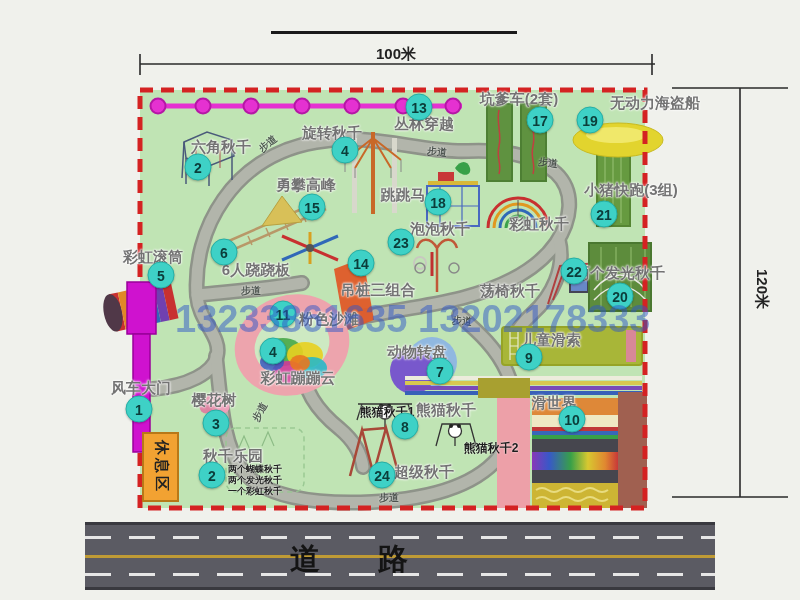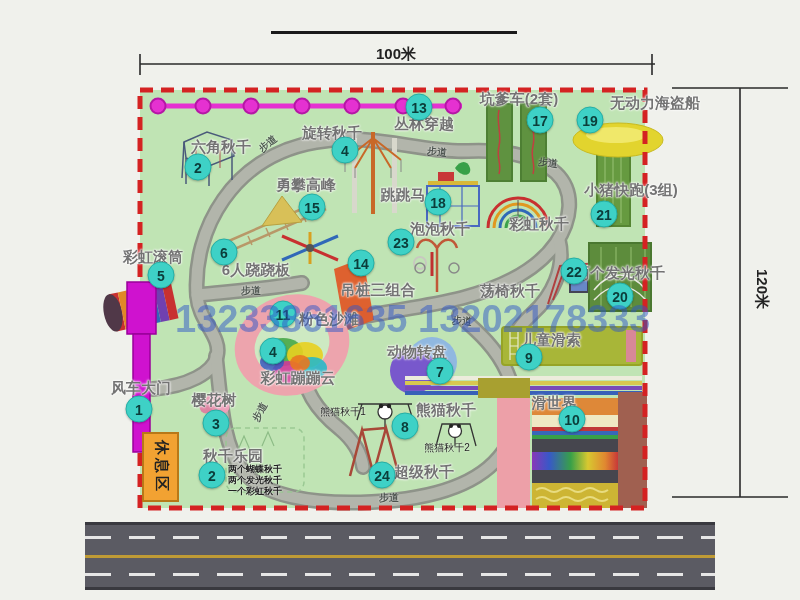--- a/index.html
+++ b/index.html
@@ -59,22 +59,22 @@
     background:#3ed1c6;border:1px solid #25b0a6;box-sizing:border-box;
     color:#0b3d3a;font-size:14px;font-weight:700;
     display:flex;align-items:center;justify-content:center;
     box-shadow:0 1px 2px rgba(0,0,0,.25);z-index:31;
   }
   .walk-label{
     position:absolute;font-size:10px;font-weight:700;color:#3c4440;
     white-space:nowrap;opacity:.85;z-index:29;text-shadow:0 0 2px #fff;
   }
   .small-note{
-    position:absolute;font-size:10px;font-weight:400;color:#1c1c1c;
-    white-space:nowrap;text-shadow:0 0 2px #fff;z-index:30;
+    position:absolute;font-size:12px;font-weight:700;color:#1c1c1c;
+    white-space:nowrap;text-shadow:0 0 2px #fff;z-index:30;margin-left:44px;
   }
   .tiny-note{
     position:absolute;font-size:9px;font-weight:700;color:#222;
     white-space:nowrap;text-shadow:0 0 2px #fff;z-index:30;
   }
 
   
   .wm-company{
     position:absolute;left:455px;top:277px;transform:translate(-50%,-50%);
     font-size:40px;font-weight:700;letter-spacing:6px;white-space:nowrap;
@@ -405,14 +405,15 @@
   <div class="small-note" style="left:343px;top:412px;transform:translate(-50%,-50%)">熊猫秋千1</div>
   <div class="small-note" style="left:447px;top:448px;transform:translate(-50%,-50%)">熊猫秋千2</div>
 
   <div class="wm-phone">13233861635 13202178333</div>
 
   <div class="road">
     <div class="lane l1"></div>
     <div class="lane-yellow"></div>
     <div class="lane l2"></div>
   </div>
+  <div class="road-label">道路</div>
 
 </div>
 
 </body></html>

